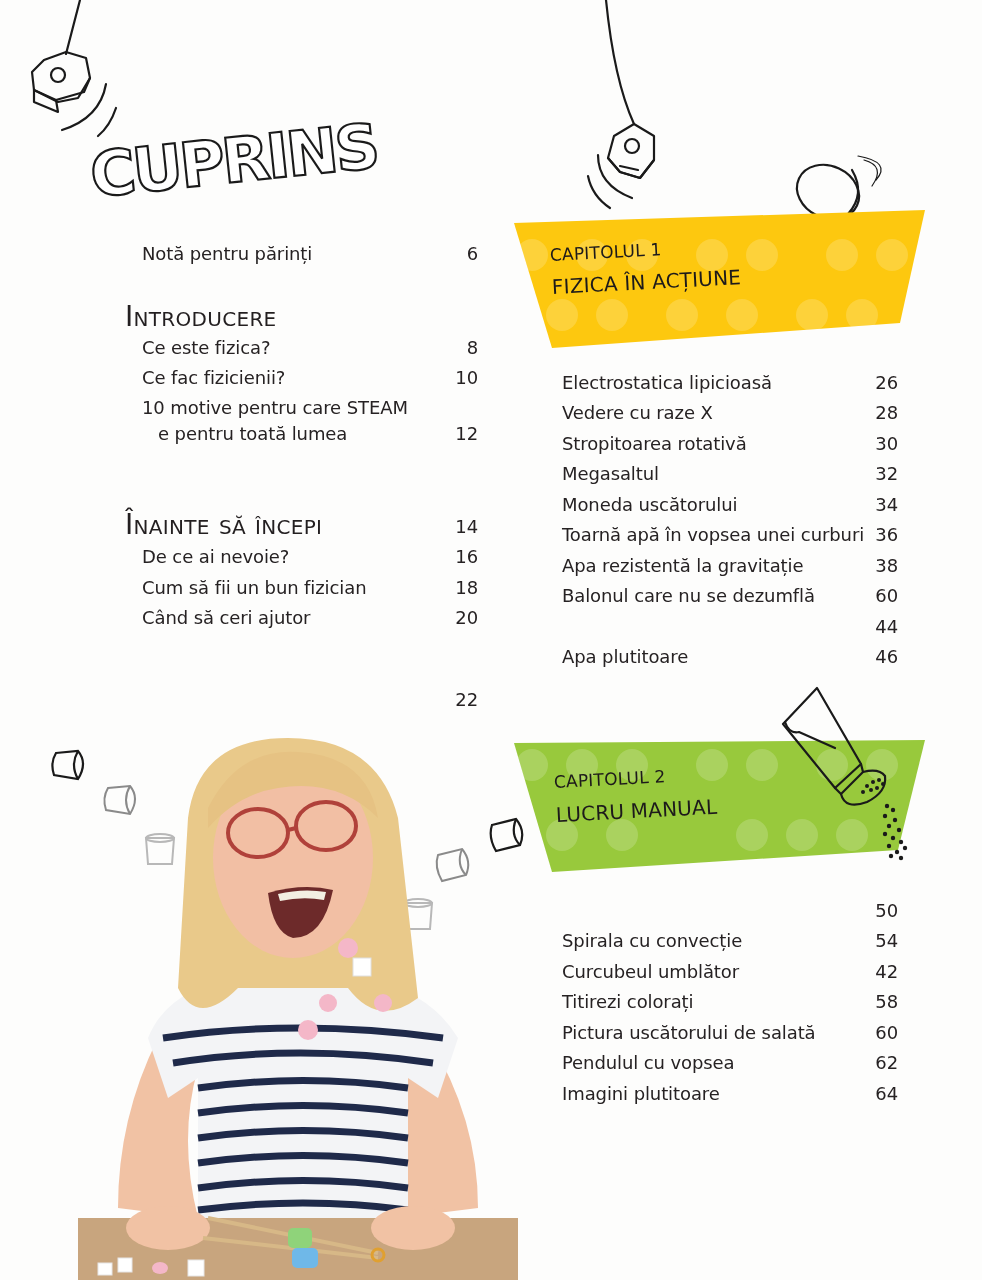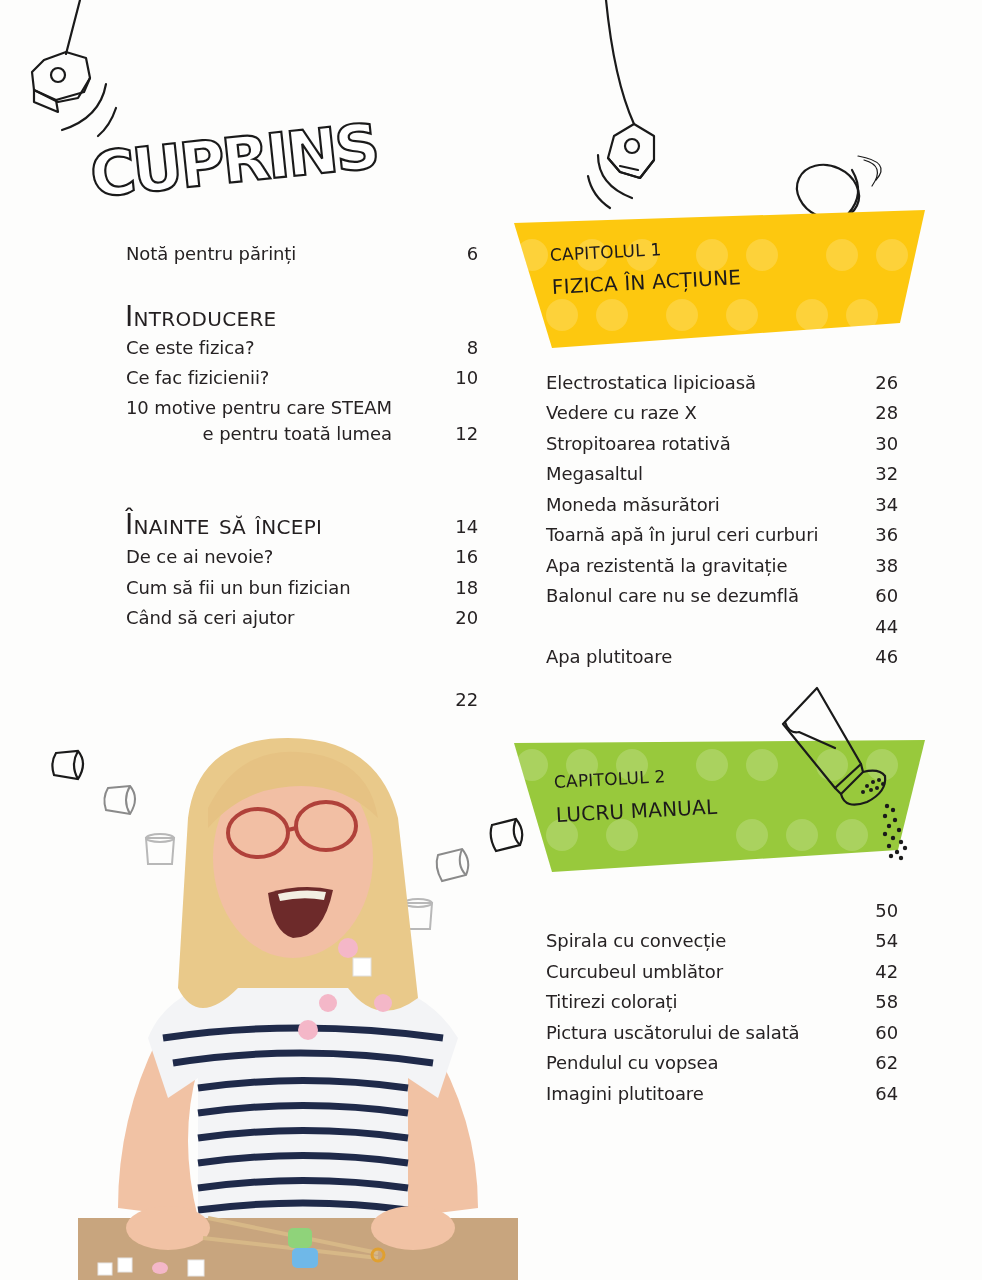--- a/index.html
+++ b/index.html
@@ -10,21 +10,21 @@
       color: #231f20;
     }
     .abs { position: absolute; }
     svg { overflow: visible; }
 
     
     .toc-row {
       position: absolute; font-size: 18px; line-height: 26px;
       color: #262223; letter-spacing: -0.1px;
     }
-    .toc-row .t { position: absolute; left: 0; white-space: nowrap; text-align: right; }
+    .toc-row .t { position: absolute; left: 16px; white-space: nowrap; }
     .toc-row .p { position: absolute; right: 0; text-align: right; white-space: nowrap; }
     .toc-row .t .l2 { display: block; padding-left: 16px; }
 
     .left-col .toc-row { left: 126px; width: 352px; }
     .right-col .toc-row { left: 546px; width: 352px; }
 
     .section-head {
       position: absolute; left: 125px; font-family: "DejaVu Sans", sans-serif;
       font-size: 28px; color: #231f20; letter-spacing: 0.3px; font-weight: normal;
       font-variant: small-caps;
@@ -174,25 +174,25 @@
     </div>
   <div class="toc-row" style="top:431px;height:26px">
       <span class="t">Stropitoarea rotativă</span>
       <span class="p">30</span>
     </div>
   <div class="toc-row" style="top:461px;height:26px">
       <span class="t">Megasaltul</span>
       <span class="p">32</span>
     </div>
   <div class="toc-row" style="top:492px;height:26px">
-      <span class="t">Moneda măsurători</span>
+      <span class="t">Moneda uscătorului</span>
       <span class="p">34</span>
     </div>
   <div class="toc-row" style="top:522px;height:26px">
-      <span class="t">Toarnă apă în jurul ceri curburi</span>
+      <span class="t">Toarnă apă în vopsea unei curburi</span>
       <span class="p">36</span>
     </div>
   <div class="toc-row" style="top:553px;height:26px">
       <span class="t">Apa rezistentă la gravitație</span>
       <span class="p">38</span>
     </div>
   <div class="toc-row" style="top:583px;height:26px">
       <span class="t">Balonul care nu se dezumflă</span>
       <span class="p">60</span>
     </div>

